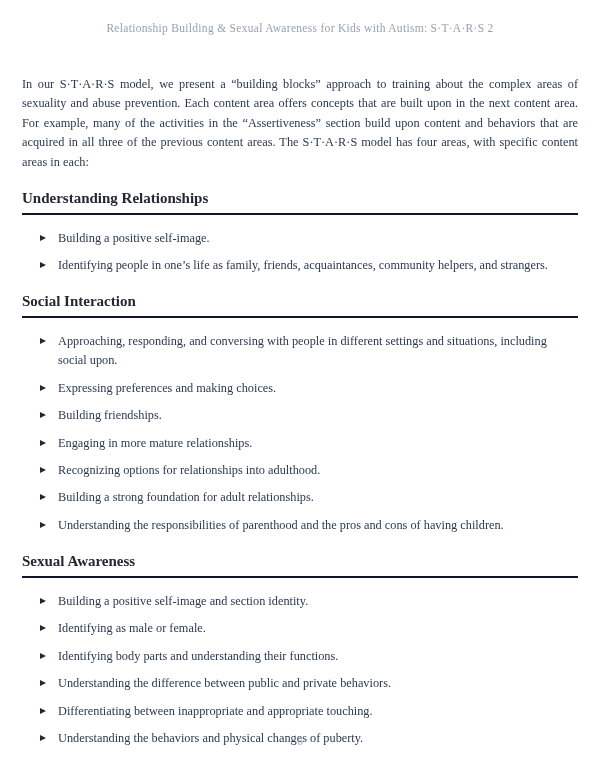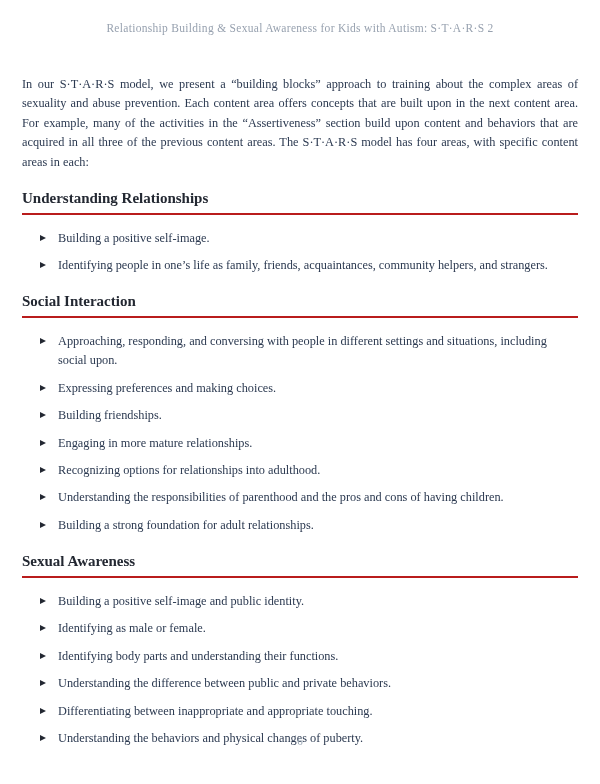--- a/index.html
+++ b/index.html
@@ -34,21 +34,21 @@
   .section {
     margin-top: 18px;
   }
   .section-title {
     margin: 0 0 14px 0;
     font-size: 15px;
     font-weight: bold;
     line-height: 1.1;
     color: #232832;
     padding-bottom: 6px;
-    border-bottom: 2px solid #b91c1c;
+    border-bottom: 2px solid #0f172a;
   }
   .bullets {
     list-style: none;
     margin: 0;
     padding: 0;
   }
   .bullet-item {
     display: flex;
     align-items: flex-start;
     margin: 0 0 8px 18px;
@@ -128,36 +128,36 @@
     <span class="bullet-text">Engaging in more mature relationships.</span>
   </li>
 
   <li class="bullet-item">
     <span class="arrow"></span>
     <span class="bullet-text">Recognizing options for relationships into adulthood.</span>
   </li>
 
   <li class="bullet-item">
     <span class="arrow"></span>
-    <span class="bullet-text">Understanding the responsibilities of parenthood and the pros and cons of having children.</span>
+    <span class="bullet-text">Building a strong foundation for adult relationships.</span>
   </li>
 
   <li class="bullet-item">
     <span class="arrow"></span>
-    <span class="bullet-text">Building a strong foundation for adult relationships.</span>
+    <span class="bullet-text">Understanding the responsibilities of parenthood and the pros and cons of having children.</span>
   </li>
 </ul>
   </section>
 
   <section class="section">
     <h2 class="section-title">Sexual Awareness</h2>
     <ul class="bullets">
   <li class="bullet-item">
     <span class="arrow"></span>
-    <span class="bullet-text">Building a positive self-image and public identity.</span>
+    <span class="bullet-text">Building a positive self-image and section identity.</span>
   </li>
 
   <li class="bullet-item">
     <span class="arrow"></span>
     <span class="bullet-text">Identifying as male or female.</span>
   </li>
 
   <li class="bullet-item">
     <span class="arrow"></span>
     <span class="bullet-text">Identifying body parts and understanding their functions.</span>

